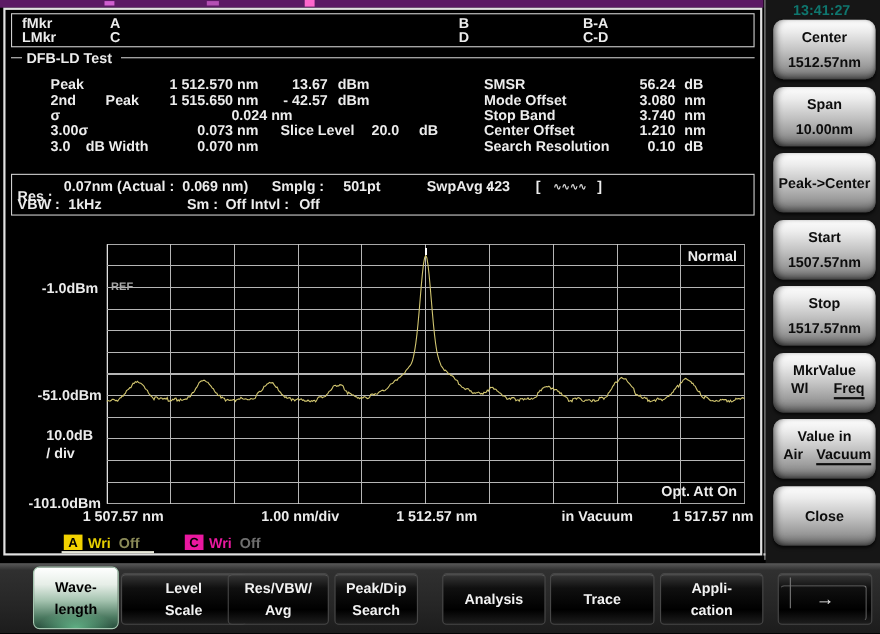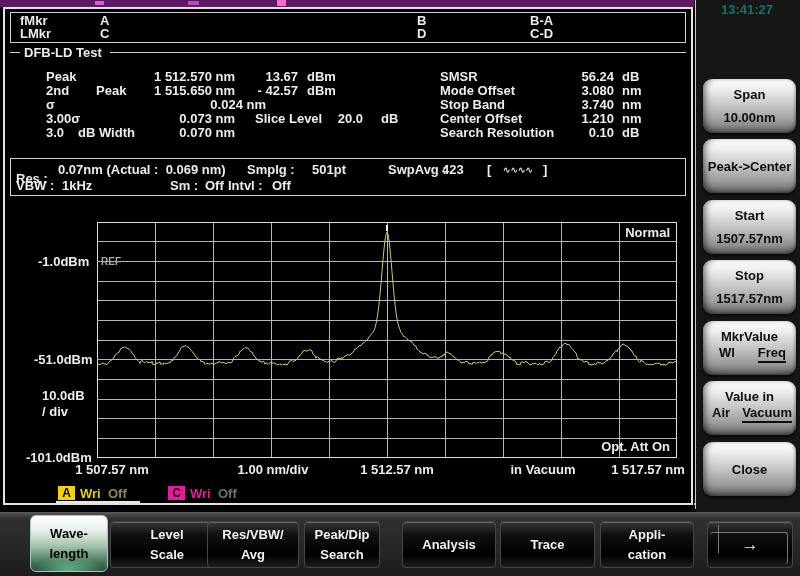--- a/index.html
+++ b/index.html
@@ -172,20 +172,24 @@
   <span class="t" style="left:80px;top:487px;color:#e6cf00;">Wri</span>
   <span class="t" style="left:108px;top:487px;color:#8a8a58;">Off</span>
   <div style="position:absolute;left:56px;top:501px;width:84px;height:2px;background:#e9e9da;"></div>
   <span class="badge" style="left:168px;top:486px;background:#ea18a0;">C</span>
   <span class="t" style="left:190px;top:487px;color:#ea18a0;">Wri</span>
   <span class="t" style="left:218px;top:487px;color:#6f6f6f;">Off</span>
 
   <div style="position:absolute;left:696px;top:0;width:104px;height:512px;background:#161616;"></div>
   <span class="t" style="left:747px;top:3px;transform:translateX(-50%);color:#0f766e;">13:41:27</span>
 
+  <div class="key" style="top:18px;">
+    <div class="k1">Center</div>
+    <div class="k2">1512.57nm</div>
+  </div>
   <div class="key" style="top:79px;">
     <div class="k1">Span</div>
     <div class="k2">10.00nm</div>
   </div>
   <div class="key single" style="top:139px;">
     <div class="k1">Peak-&gt;Center</div>
   </div>
   <div class="key" style="top:200px;">
     <div class="k1">Start</div>
     <div class="k2">1507.57nm</div>

